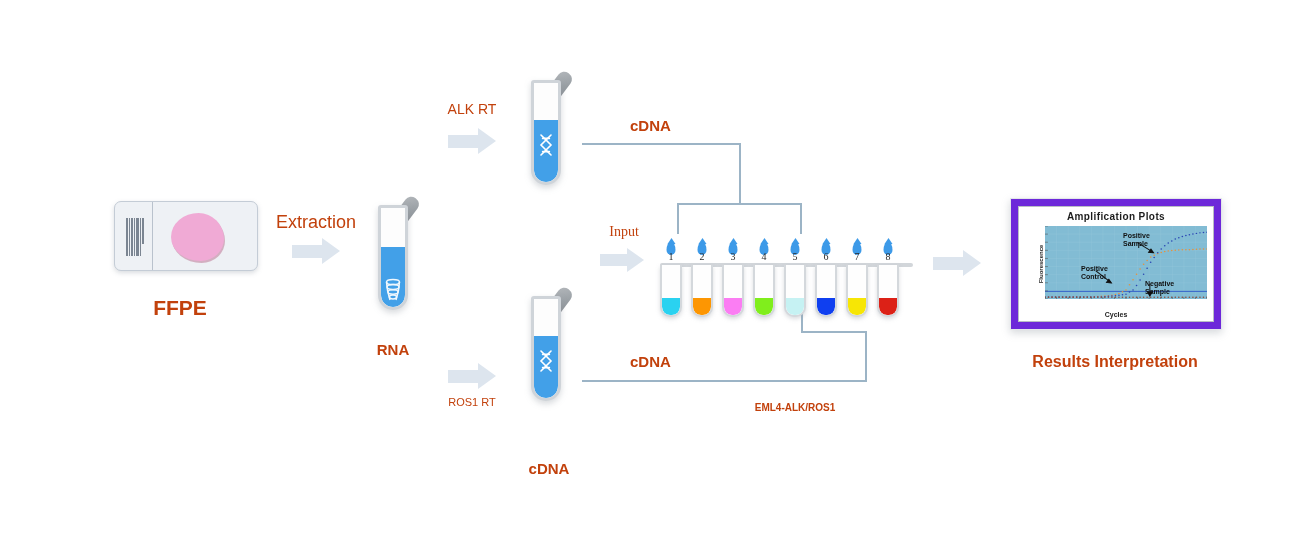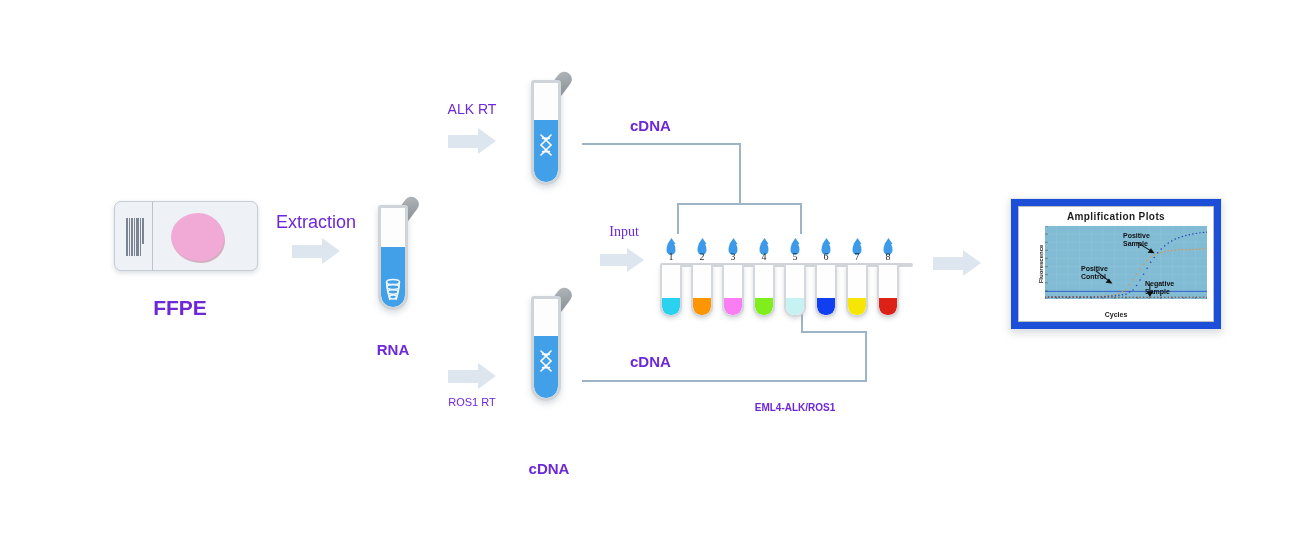--- a/index.html
+++ b/index.html
@@ -19,21 +19,21 @@
     background: #ffffff;
     overflow: hidden;
   }
   .abs { position: absolute; }
 
   
   .lbl {
     position: absolute;
     font-family: "Liberation Sans", sans-serif;
     white-space: nowrap;
-    color: #6d28d9;
+    color: #c2410c;
   }
   .lbl-bold { font-weight: bold; }
   .lbl-light { font-weight: normal; }
   .center-x { transform: translateX(-50%); }
 
   
   .slide {
     position: absolute;
     width: 144px; height: 70px;
     background: #eef1f5;
@@ -169,21 +169,21 @@
 
   
   .conn {
     position: absolute;
     background: #9cb4c6;
   }
 
   
   .result-card {
     position: absolute;
-    background: #1d4ed8;
+    background: #6d28d9;
     border: 1px solid #e3e6ea;
     box-shadow: 0 3px 8px rgba(130,140,150,0.33);
     padding: 7px;
   }
   .plot-frame {
     position: relative;
     width: 100%; height: 100%;
     border: 1px solid #b9bec4;
     background: #ffffff;
   }
@@ -610,14 +610,15 @@
           <path d="M129 41 L146 52" fill="none"></path>
           <path d="M147 53 l-5.4 -0.6 l2.6 -3.6 z"></path>
           <path d="M84 74 L100 87" fill="none"></path>
           <path d="M101 88 l-5.4 -0.7 l2.6 -3.6 z"></path>
           <path d="M143 89 L143 101" fill="none"></path>
           <path d="M143 103 l-2.6 -4.7 l5.2 0 z"></path>
         </g>
       </svg>
     </div>
   </div>
+  <div class="lbl lbl-bold center-x" style="left:1115px; top:353px; font-size:16px;">Results Interpretation</div>
 
 </div>
 
 </body></html>

